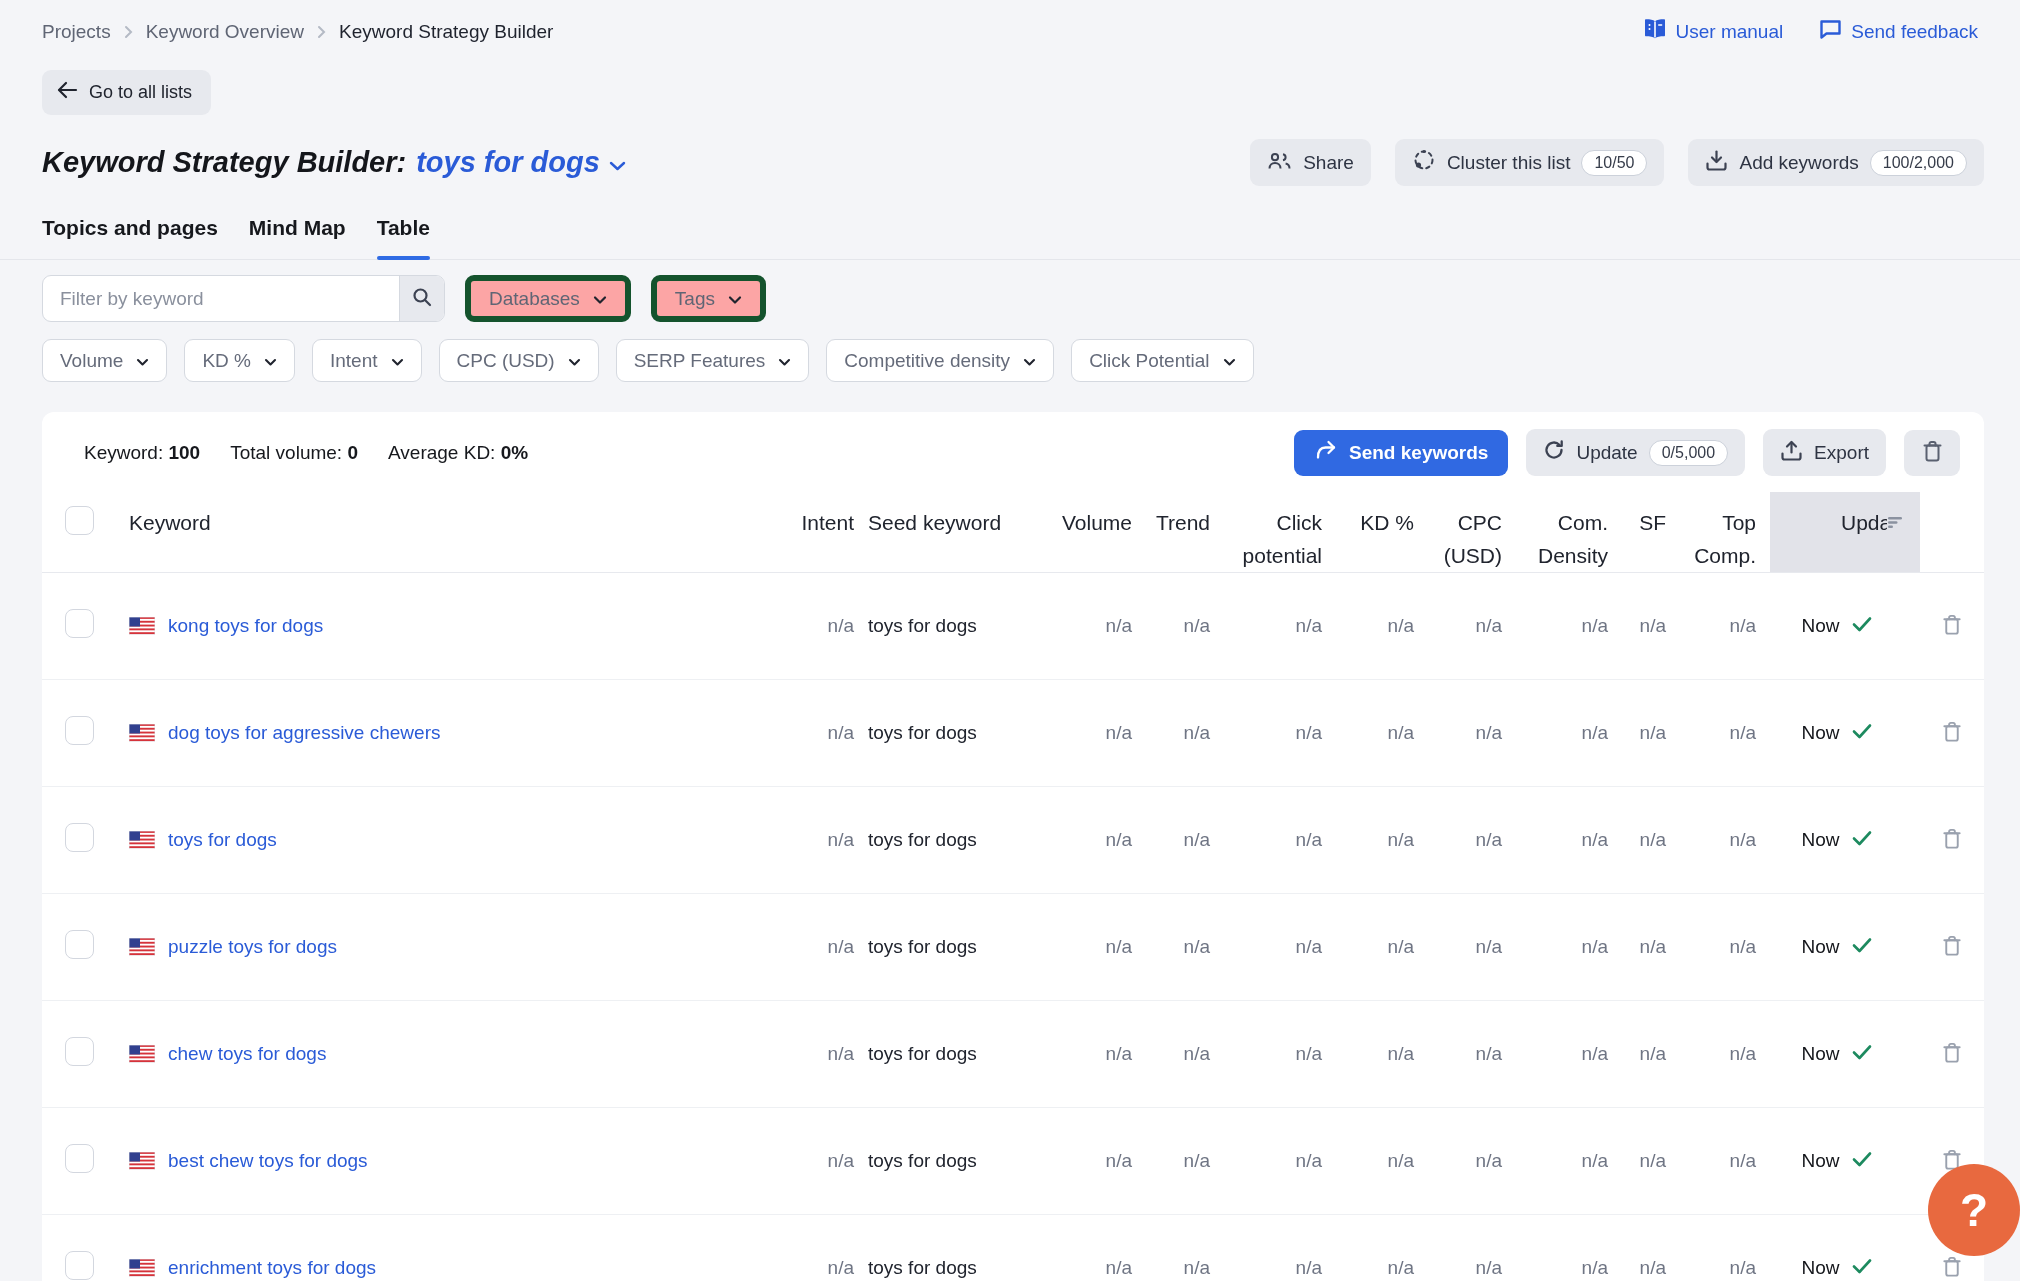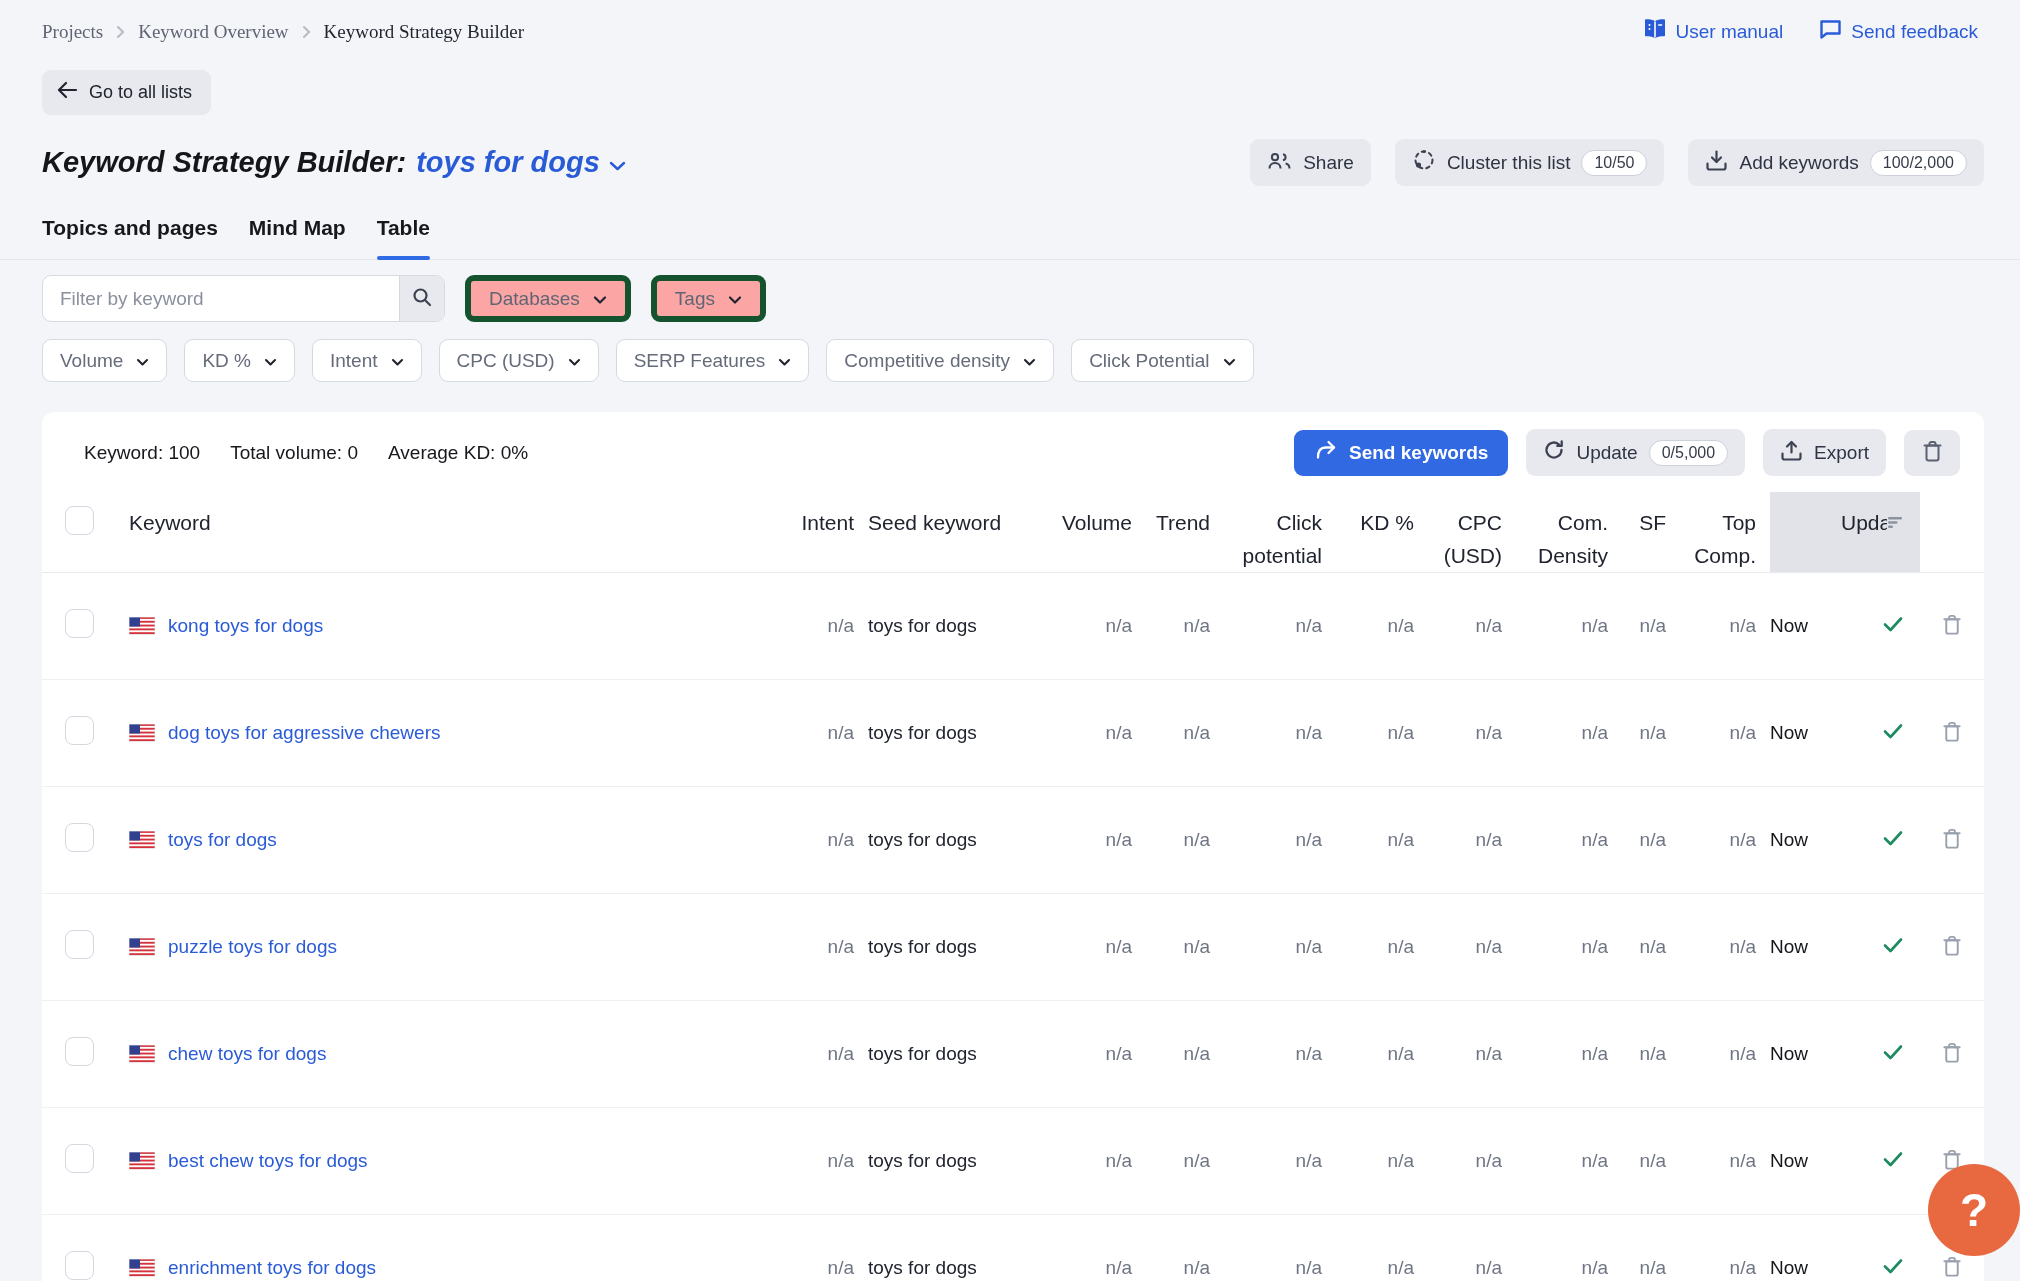--- a/index.html
+++ b/index.html
@@ -7,21 +7,21 @@
   body {
     font-family: "Liberation Sans", sans-serif;
     background:#f4f5f8; color:#16181d;
     position:relative; overflow:hidden;
   }
   a { text-decoration:none; }
   button { font-family:inherit; cursor:pointer; border:none; background:none; }
 
   
   .topbar { display:flex; justify-content:space-between; align-items:center; padding:18px 42px 0 42px; }
-  .breadcrumb { display:flex; align-items:center; gap:12px; font-size:19px; color:#5f6574;font-family:Liberation Serif, serif; }
+  .breadcrumb { display:flex; align-items:center; gap:12px; font-size:19px; color:#5f6574; }
   .breadcrumb .crumb-last { color:#1f232e; }
   .crumb-sep { display:flex; align-items:center; }
   .top-links { display:flex; gap:36px; }
   .top-link { display:flex; align-items:center; gap:9px; color:#2a5bd7; font-size:19px; }
 
   
   .back-btn {
     margin:25px 0 0 42px; display:inline-flex; align-items:center; gap:11px;
     background:#e7e9ee; border-radius:9px; padding:11px 19px 11px 15px;
     font-size:18px; color:#20242e;
@@ -53,21 +53,21 @@
   .search-box input::placeholder { color:#8a909d; }
   .search-btn { width:45px; background:#e7e9ee; border-left:1px solid #d5d9e0; display:grid; place-items:center; }
   .select-pill { display:inline-flex; align-items:center; gap:13px; padding:0 18px; height:47px; background:#fca5a5; border:6px solid #14532d; border-radius:9px; font-size:19px; color:#5f6574; cursor:pointer; }
   .filters2 { display:flex; gap:17px; margin:17px 0 0 42px; }
   .filter-pill { display:inline-flex; align-items:center; gap:13px; padding:0 17px; height:43px; background:#fff; border:1px solid #d5d9e0; border-radius:9px; font-size:19px; color:#656b7a; cursor:pointer; }
 
   
   .card { margin:30px 36px 0 42px; background:#fff; border-radius:12px 12px 0 0; height:900px; }
   .card-top { display:flex; justify-content:space-between; align-items:center; padding:17px 24px 16px 24px; }
   .stats { display:flex; gap:30px; font-size:19px; color:#16181d; padding-left:18px; }
-  .stat b { font-weight:400; }
+  .stat b { font-weight:700; }
   .card-actions { display:flex; gap:18px; align-items:center; }
   .btn-blue { background:#3069e2; color:#fff; height:46px; border-radius:9px; display:inline-flex; align-items:center; gap:11px; padding:0 20px; font-size:19px; font-weight:700; }
   .icon-btn { width:56px; height:46px; background:#e7e9ee; border-radius:9px; display:grid; place-items:center; }
 
   
   .tgrid { --cols: 64px minmax(0,1fr) 72px 170px 108px 78px 112px 92px 88px 106px 58px 90px 150px 64px; }
   .thead { display:grid; grid-template-columns:var(--cols); border-bottom:1px solid #e7e9ee; min-height:79px; align-items:stretch; font-size:21px; color:#20242e; }
   .th { padding-top:15px; line-height:1.55; }
   .th.num { text-align:right; padding-right:14px; }
   .th-check { display:flex; align-items:flex-start; padding:14px 0 0 23px; }
@@ -76,21 +76,21 @@
   .upd-clip { max-width:46px; overflow:hidden; white-space:nowrap; display:inline-block; }
   .checkbox { width:29px; height:29px; border:1.5px solid #d3d7df; border-radius:8px; background:#fff; display:inline-block; cursor:pointer; }
 
   .trow { display:grid; grid-template-columns:var(--cols); align-items:center; height:107px; border-bottom:1px solid #eef0f3; font-size:19px; }
   .cell.num { text-align:right; padding-right:14px; color:#6f7584; }
   .c-check { padding-left:23px; }
   .c-keyword { display:flex; align-items:center; gap:13px; padding-left:23px; }
   .c-keyword a { color:#2a5bd7; }
   .flag { display:inline-flex; line-height:0; }
   .c-seed { color:#20242e; line-height:1.75; padding-right:10px; }
-  .c-updated { display:flex; justify-content:space-between; align-items:center; gap:11px; padding-right:16px; color:#14161b; }
+  .c-updated { display:flex; justify-content:center; align-items:center; gap:11px; padding-right:16px; color:#14161b; }
   .c-del { display:flex; justify-content:center; }
   .trash-plain { display:grid; place-items:center; }
 
   
   .help-fab {
     position:absolute; right:0; bottom:25px; width:92px; height:92px; border-radius:50%;
     background:#e8693f; color:#fff; font-size:46px; font-weight:700;
     display:grid; place-items:center;
   }
 </style>

